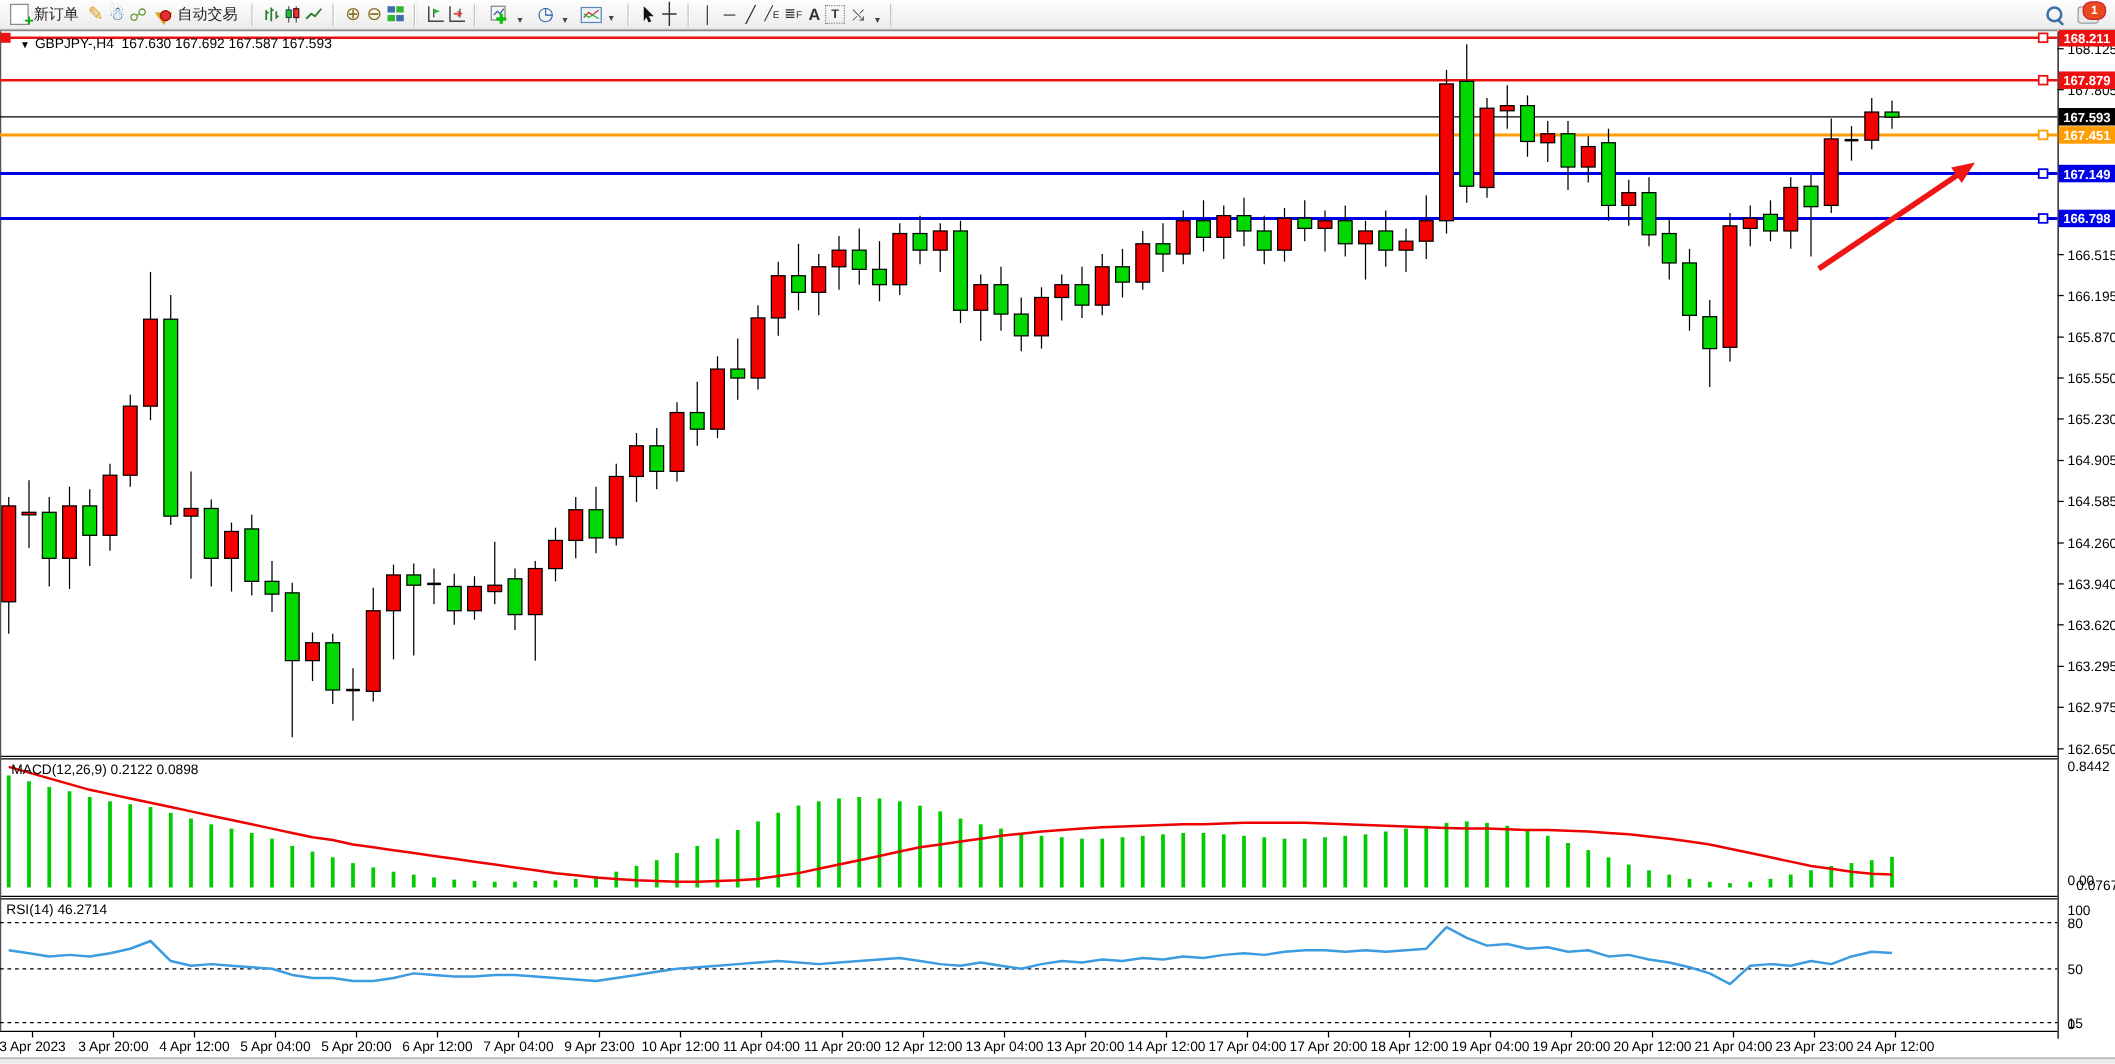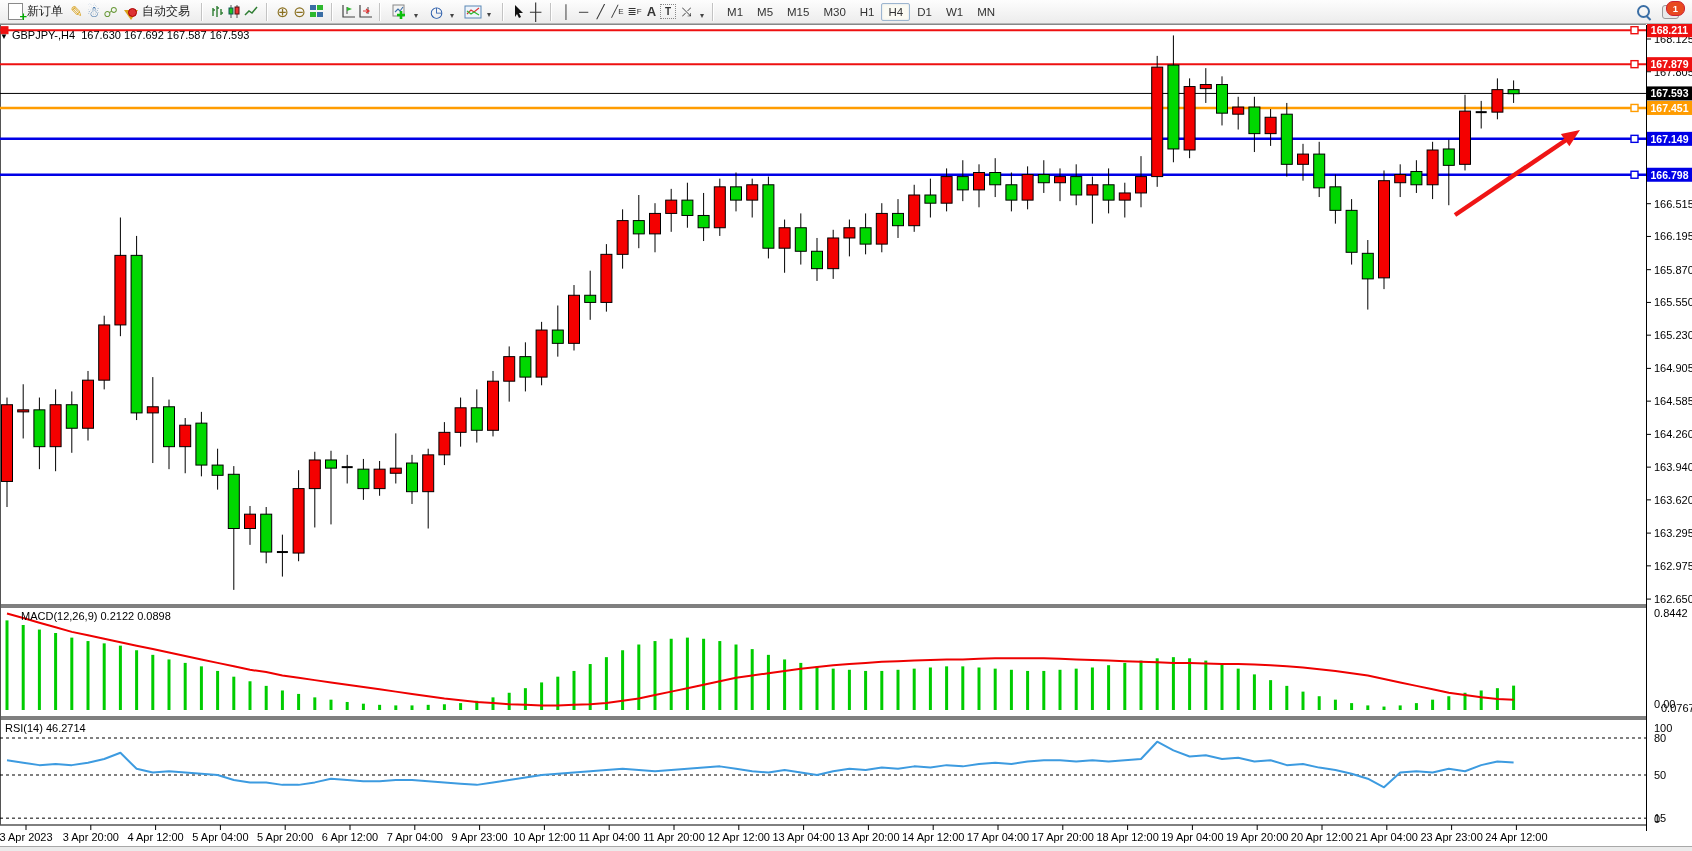--- a/index.html
+++ b/index.html
@@ -28,23 +28,23 @@
   #badge-chat .bubble{width:15px;height:12px;background:#e9e9e9;border:1px solid #9a9a9a;border-radius:3px;}
   #badge-chat .cnt{position:absolute;right:-6px;top:-4px;min-width:13px;height:13px;border-radius:7px;
     background:#e8491f;color:#fff;font-size:9.5px;font-weight:bold;display:flex;align-items:center;
     justify-content:center;padding:0 2px;border:1px solid #c23;}
   .magnifier{width:9px;height:9px;border:2px solid #3a6ea5;border-radius:50%;position:relative;}
   .magnifier::after{content:"";position:absolute;left:8px;top:8px;width:6px;height:2px;
     background:#3a6ea5;transform:rotate(45deg);transform-origin:0 0;}
   
   #chart-wrap{position:absolute;left:0;top:0;width:1692px;height:851px;}
   .overlay-label{position:absolute;font-size:11px;color:#000;white-space:pre;z-index:10;}
-  #main-title{left:0;top:29px;}
+  #main-title{left:16px;top:29px;}
   #main-title .tri{font-size:8px;margin-right:4px;}
-  #macd-label{left:21px;top:610px;}
+  #macd-label{left:9px;top:610px;}
   #rsi-label{left:5px;top:722px;}
   #status-strip{position:absolute;left:0;top:846px;width:1692px;height:5px;
     background:#ebebeb;border-top:1px solid #a8a8a8;z-index:5;}
 </style>
 </head>
 <body>
 
 <div id="stage">
 
   <div id="toolbar">
@@ -151,31 +151,20 @@
       <div class="ticon" style="color:#333;font-size:11px;">╱<sub style="font-size:8px;">E</sub></div>
       <div class="ticon" style="color:#333;font-size:11px;">≣<sub style="font-size:8px;">F</sub></div>
       <div class="ticon" style="color:#333;font-weight:bold;">A</div>
       <div class="ticon" style="color:#333;border:1px dotted #888;width:14px;height:13px;font-size:10px;font-weight:bold;">T</div>
       <div class="tbtn" style="padding:1px 2px;">
         <span class="ticon" style="color:#333;font-size:12px;">⤯</span>
         <span class="caret">▾</span>
       </div>
     </div>
     <div class="tsep"></div>
-    <div class="tgroup" id="tf-group">
-        <div class="tflabel">M1</div>
-        <div class="tflabel">M5</div>
-        <div class="tflabel">M15</div>
-        <div class="tflabel">M30</div>
-        <div class="tflabel">H1</div>
-        <div class="tflabel active">H4</div>
-        <div class="tflabel">D1</div>
-        <div class="tflabel">W1</div>
-        <div class="tflabel">MN</div>
-      </div>
     <div style="flex:1"></div>
     <div class="tgroup" style="margin-right:10px;gap:10px;">
       <div class="ticon">
           <span class="magnifier"></span>
         </div>
       <div id="badge-chat">
         <div class="bubble"></div>
         <div class="cnt">1</div>
       </div>
     </div>

